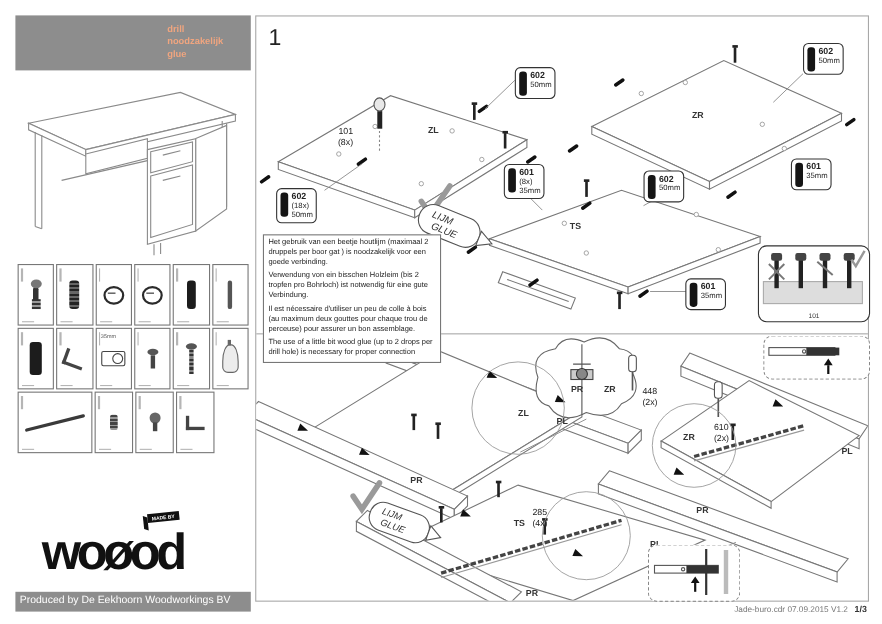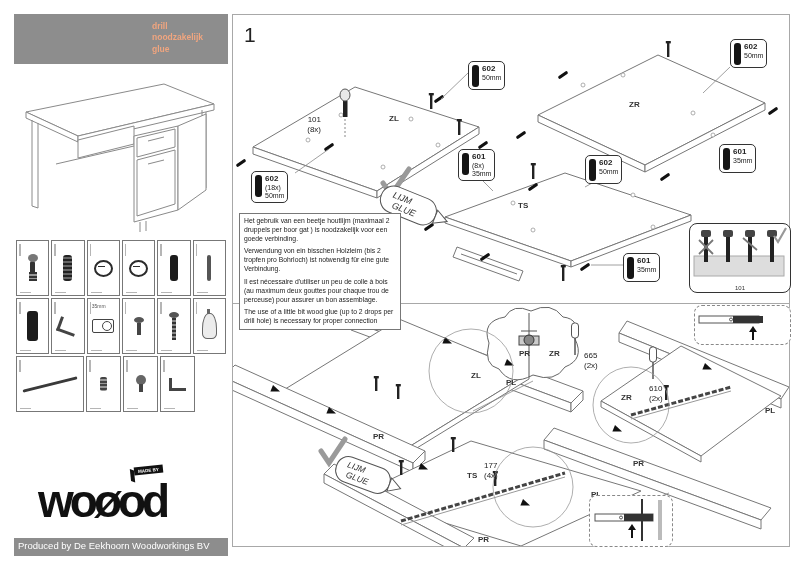--- a/index.html
+++ b/index.html
@@ -449,29 +449,29 @@
     <span class="dlabel" style="left:286px;top:334px">PR</span>
     <span class="dlabel" style="left:316px;top:334px">ZR</span>
     <span class="dlabel" style="left:388px;top:378px">ZR</span>
     <span class="dlabel" style="left:532px;top:391px">PL</span>
     <span class="dlabel" style="left:400px;top:444px">PR</span>
     <span class="dlabel" style="left:234px;top:456px">TS</span>
     <span class="dlabel" style="left:358px;top:475px">PL</span>
     <span class="dlabel" style="left:245px;top:520px">PR</span>
 
     <span class="flabel" style="left:351px;top:336px">
-      <b>665</b>
+      <b>448</b>
       <span>(2x)</span>
     </span>
     <span class="flabel" style="left:416px;top:369px">
       <b>610</b>
       <span>(2x)</span>
     </span>
     <span class="flabel" style="left:251px;top:446px">
-      <b>177</b>
+      <b>285</b>
       <span>(4x)</span>
     </span>
 
     <div class="dashedbox" style="left:461px;top:290px;width:95px;height:38px">
       <svg width="93" height="36" viewBox="0 0 93 36">
         <rect x="4" y="10" width="60" height="7" fill="#fff" stroke="#555"></rect>
         <rect x="38" y="10" width="30" height="7" fill="#333"></rect>
         <circle cx="36" cy="13.5" r="1.5" fill="#fff" stroke="#555"></circle>
         <polygon points="54,26 58,20 62,26" fill="#111"></polygon>
         <rect x="57" y="26" width="2" height="8" fill="#111"></rect>
@@ -483,14 +483,17 @@
         <rect x="34" y="18" width="29" height="7" fill="#333"></rect>
         <circle cx="31" cy="21.5" r="1.5" fill="#fff" stroke="#555"></circle>
         <line x1="52" y1="3" x2="52" y2="45" stroke="#333" stroke-width="2"></line>
         <rect x="68" y="4" width="4" height="40" fill="#bbb"></rect>
         <polygon points="38,34 42,28 46,34" fill="#111"></polygon>
         <rect x="41" y="34" width="2" height="8" fill="#111"></rect>
       </svg>
     </div>
   </div>
 
+  <div id="footer" class="abs">
+    <span>Jade-buro.cdr 07.09.2015 V1.2</span><b>1/3</b>
+  </div>
 
 </div>
 
 </body></html>

